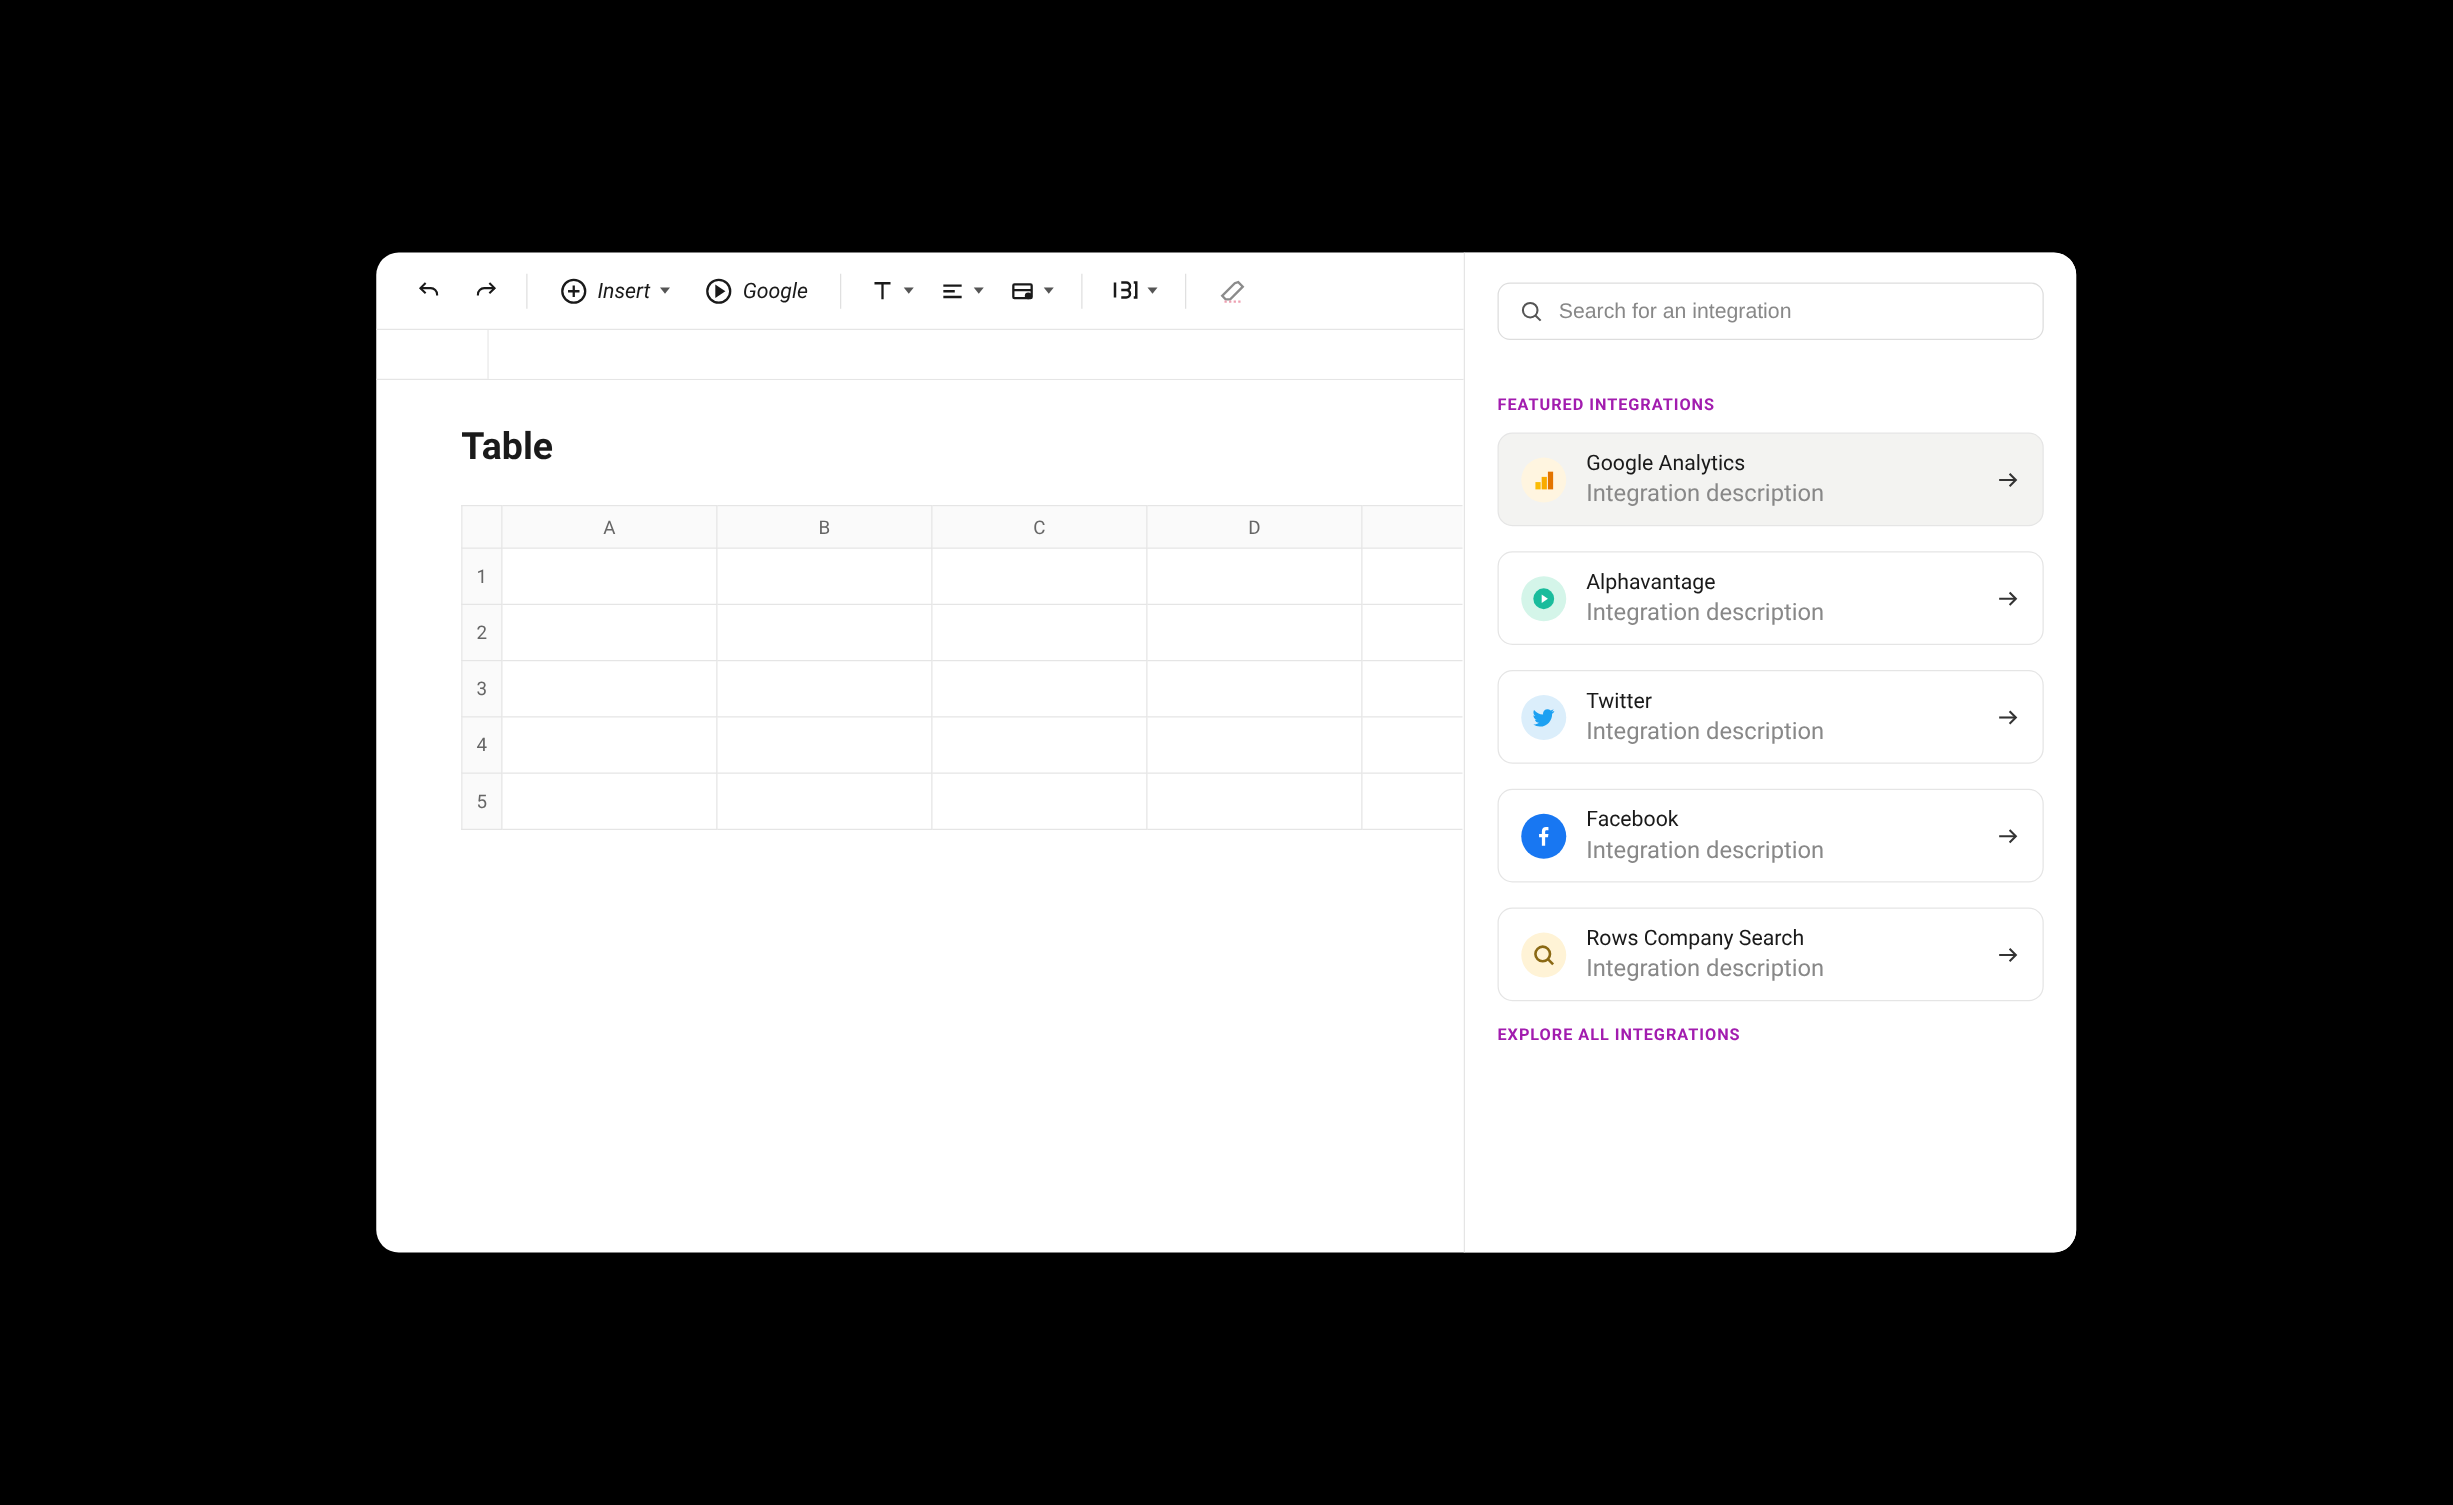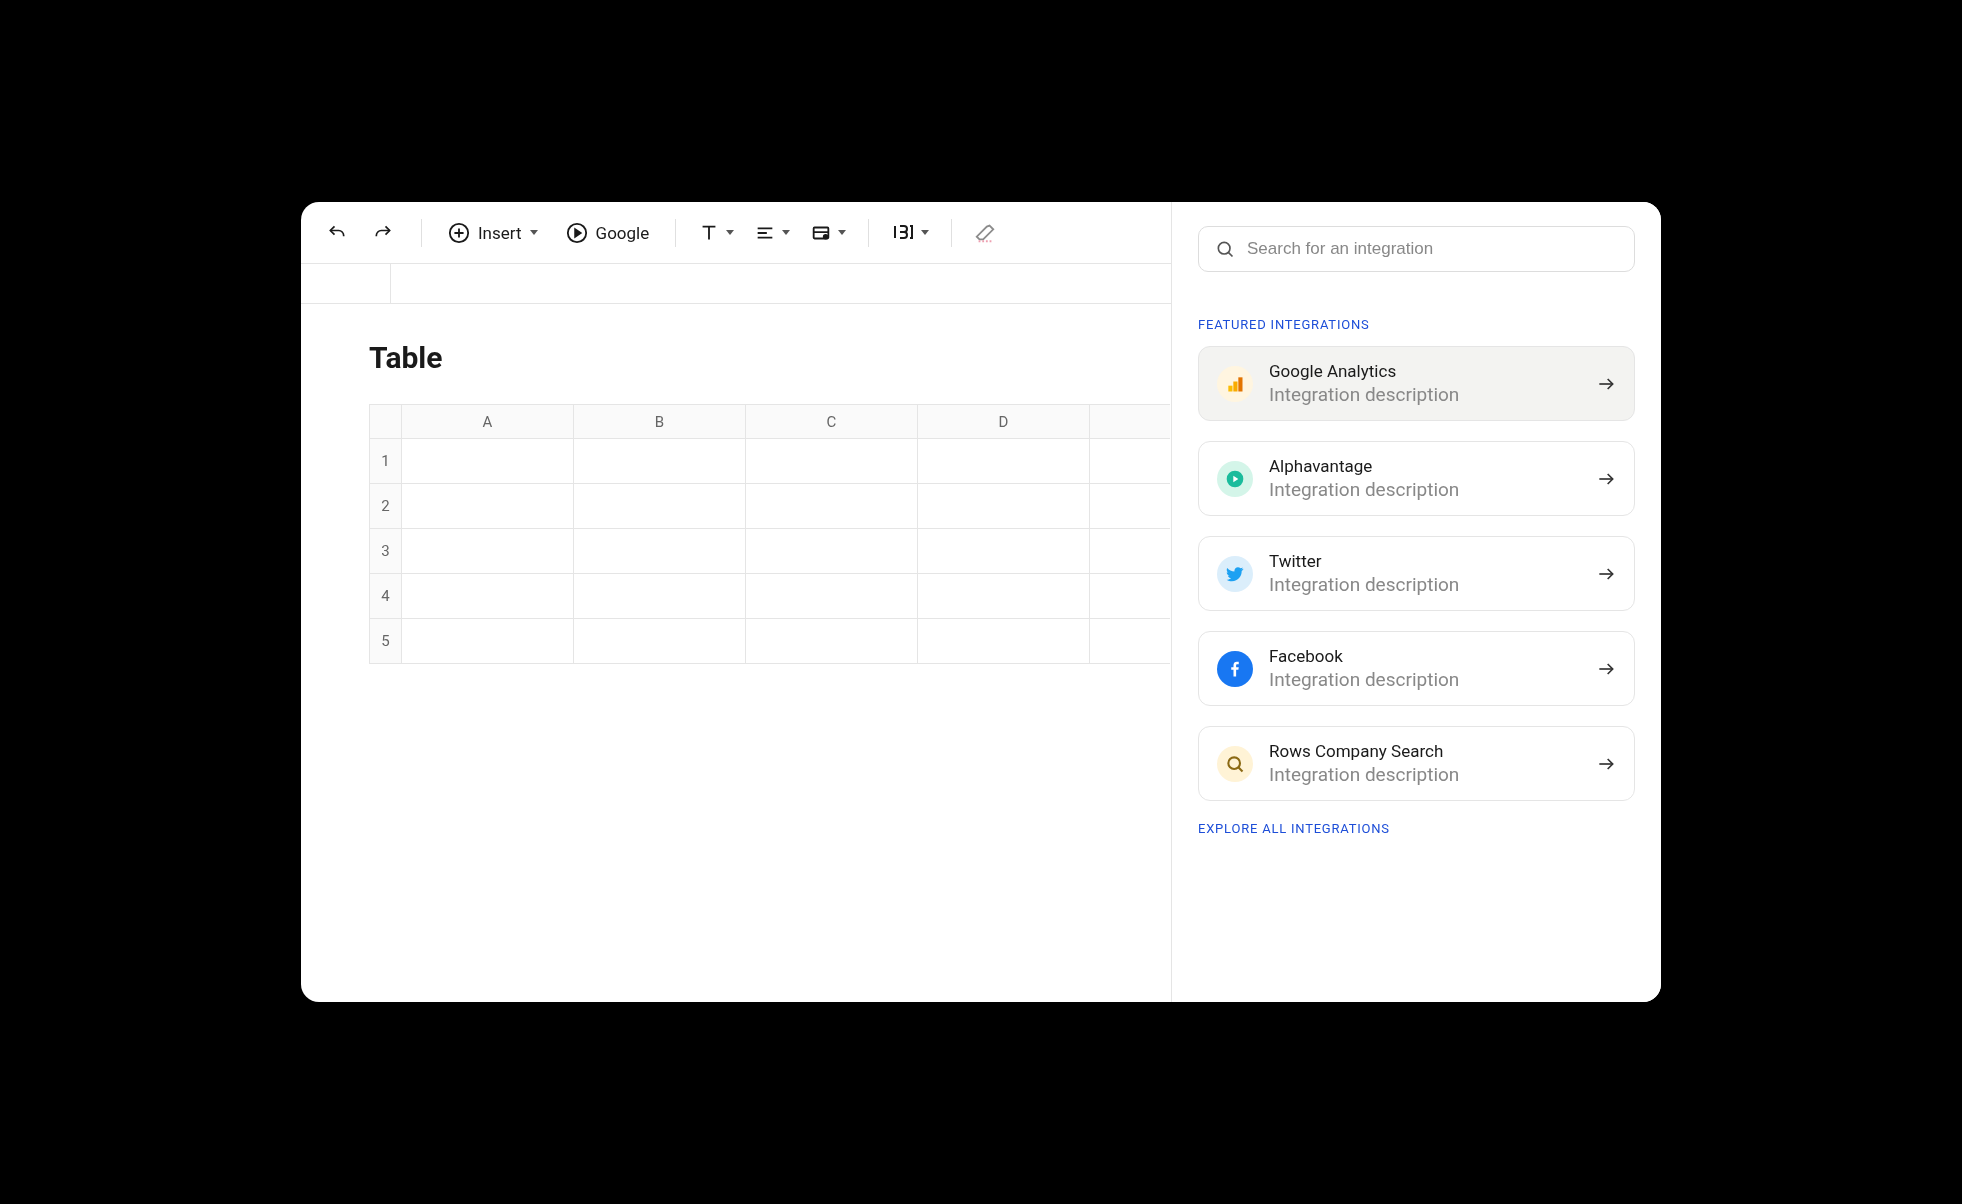--- a/index.html
+++ b/index.html
@@ -32,27 +32,28 @@
   height: 62px;
   border-bottom: 1px solid #e5e5e5;
   display: flex;
   align-items: center;
   padding: 0 20px;
   gap: 8px;
 }
 .tb-btn {
   display: flex;
   align-items: center;
-  justify-content: flex-start;
+  justify-content: flex-end;
   height: 38px;
   min-width: 38px;
   border-radius: 6px;
   cursor: pointer;
   color: #1a1a1a;
   padding: 0 6px;
+  font-style: italic;
 }
 .tb-divider {
   width: 1px;
   height: 28px;
   background: #e0e0e0;
   margin: 0 8px;
 }
 .tb-labeled {
   display: flex;
   align-items: center;
@@ -191,22 +192,22 @@
   border: none;
   outline: none;
   font-size: 17px;
   flex: 1;
   color: #333;
 }
 .search-box input::placeholder { color: #888; }
 .section-label {
   font-size: 13px;
   letter-spacing: 0.06em;
-  font-weight: 400;
-  color: #1d4ed8;
+  font-weight: 700;
+  color: #a21caf;
   margin-bottom: 14px;
 }
 .integration-card {
   display: flex;
   align-items: center;
   gap: 16px;
   border: 1px solid #e5e5e5;
   border-radius: 12px;
   padding: 14px 18px;
   margin-bottom: 20px;

